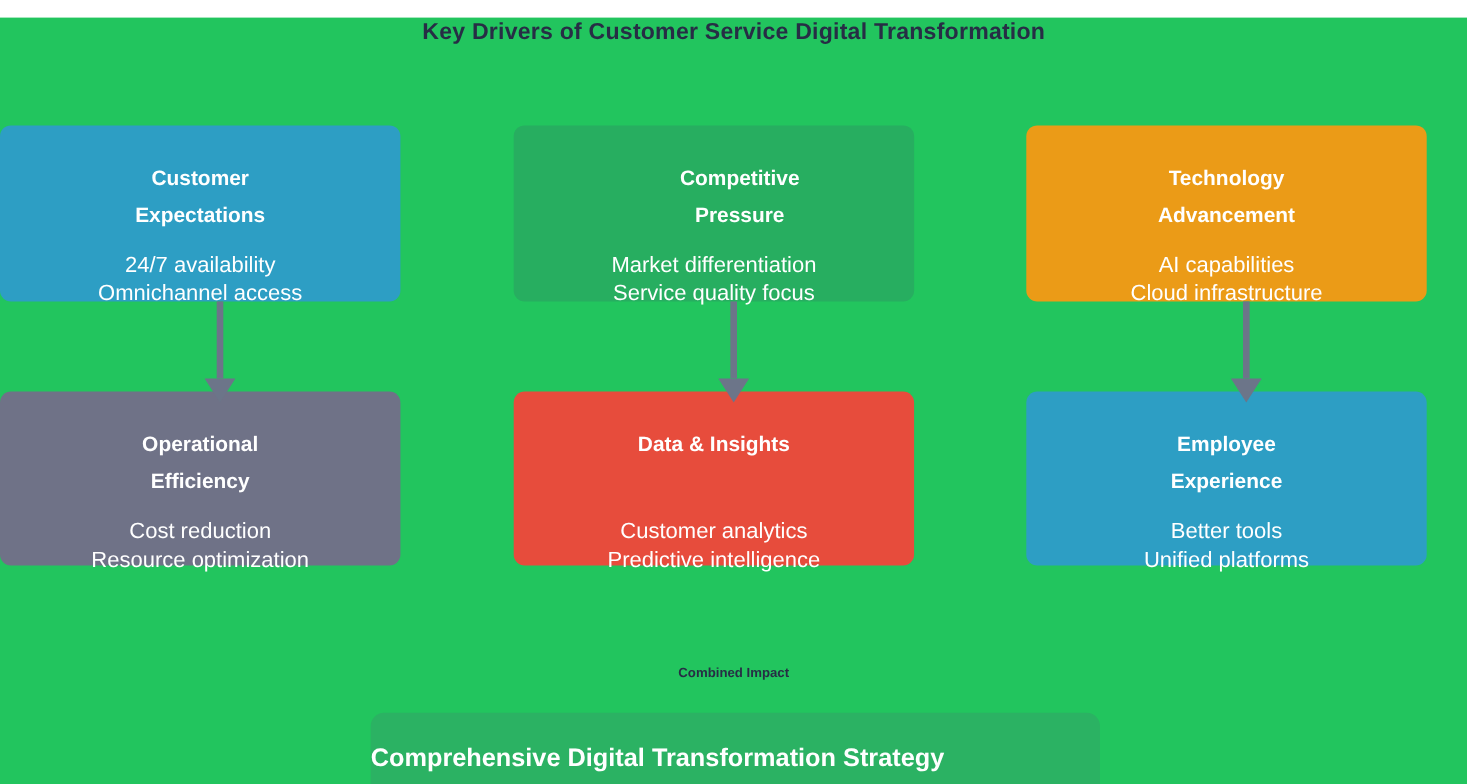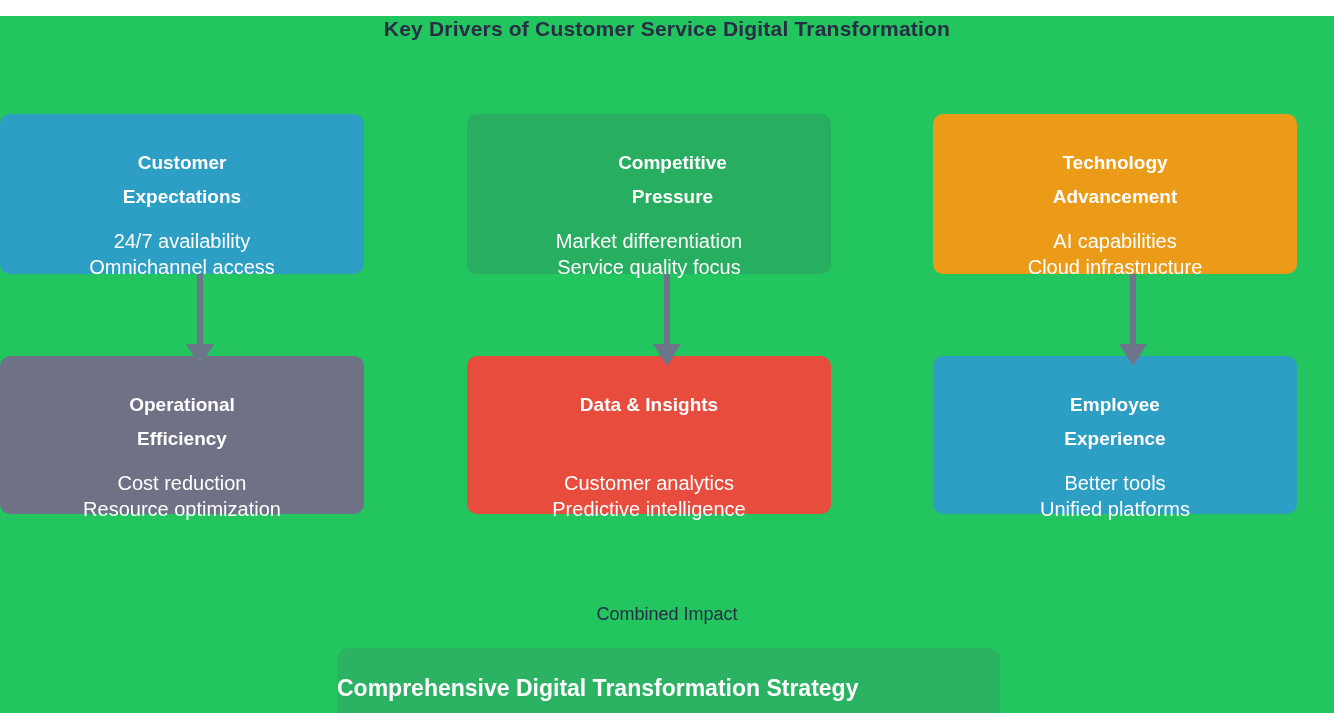--- a/index.html
+++ b/index.html
@@ -79,22 +79,22 @@
   .arrow-c1 { left: 186px; }
   .arrow-c2 { left: 653px; }
   .arrow-c3 { left: 1119px; }
 
   .combined-label {
     position: absolute;
     top: 588px;
     left: 0;
     width: 100%;
     text-align: center;
-    font-size: 18px;
-    font-weight: normal;
+    font-size: 12px;
+    font-weight: bold;
   }
 
   .strategy-box {
     position: absolute;
     top: 632px;
     left: 337px;
     width: 663px;
     height: 81px;
     border-radius: 12px;
     display: flex;

